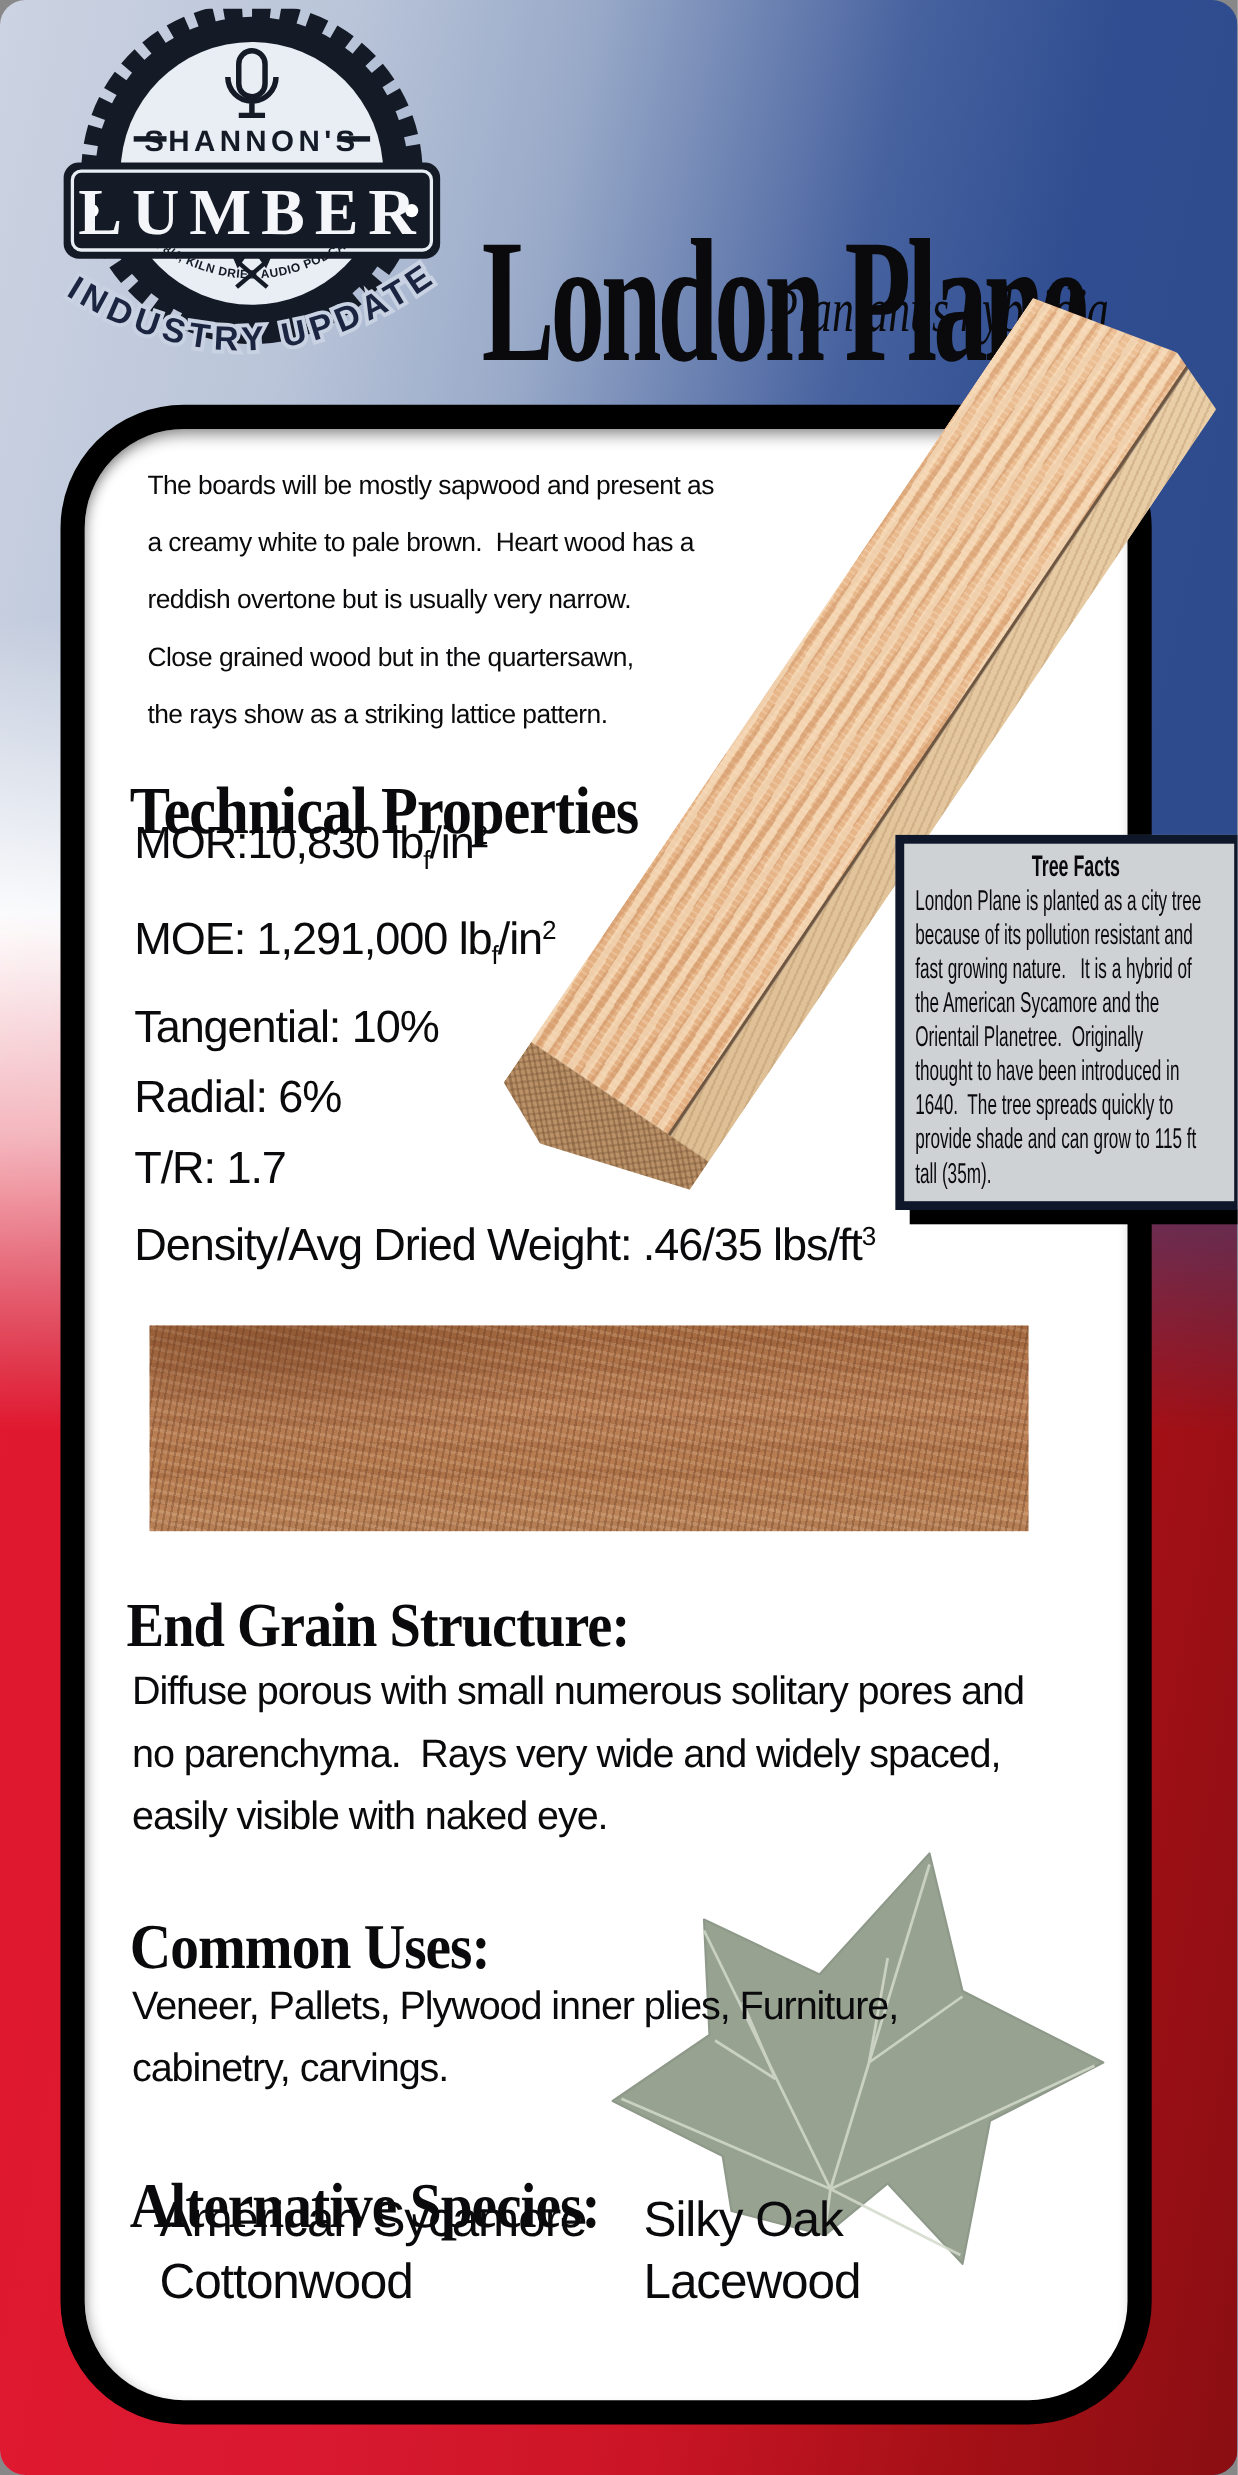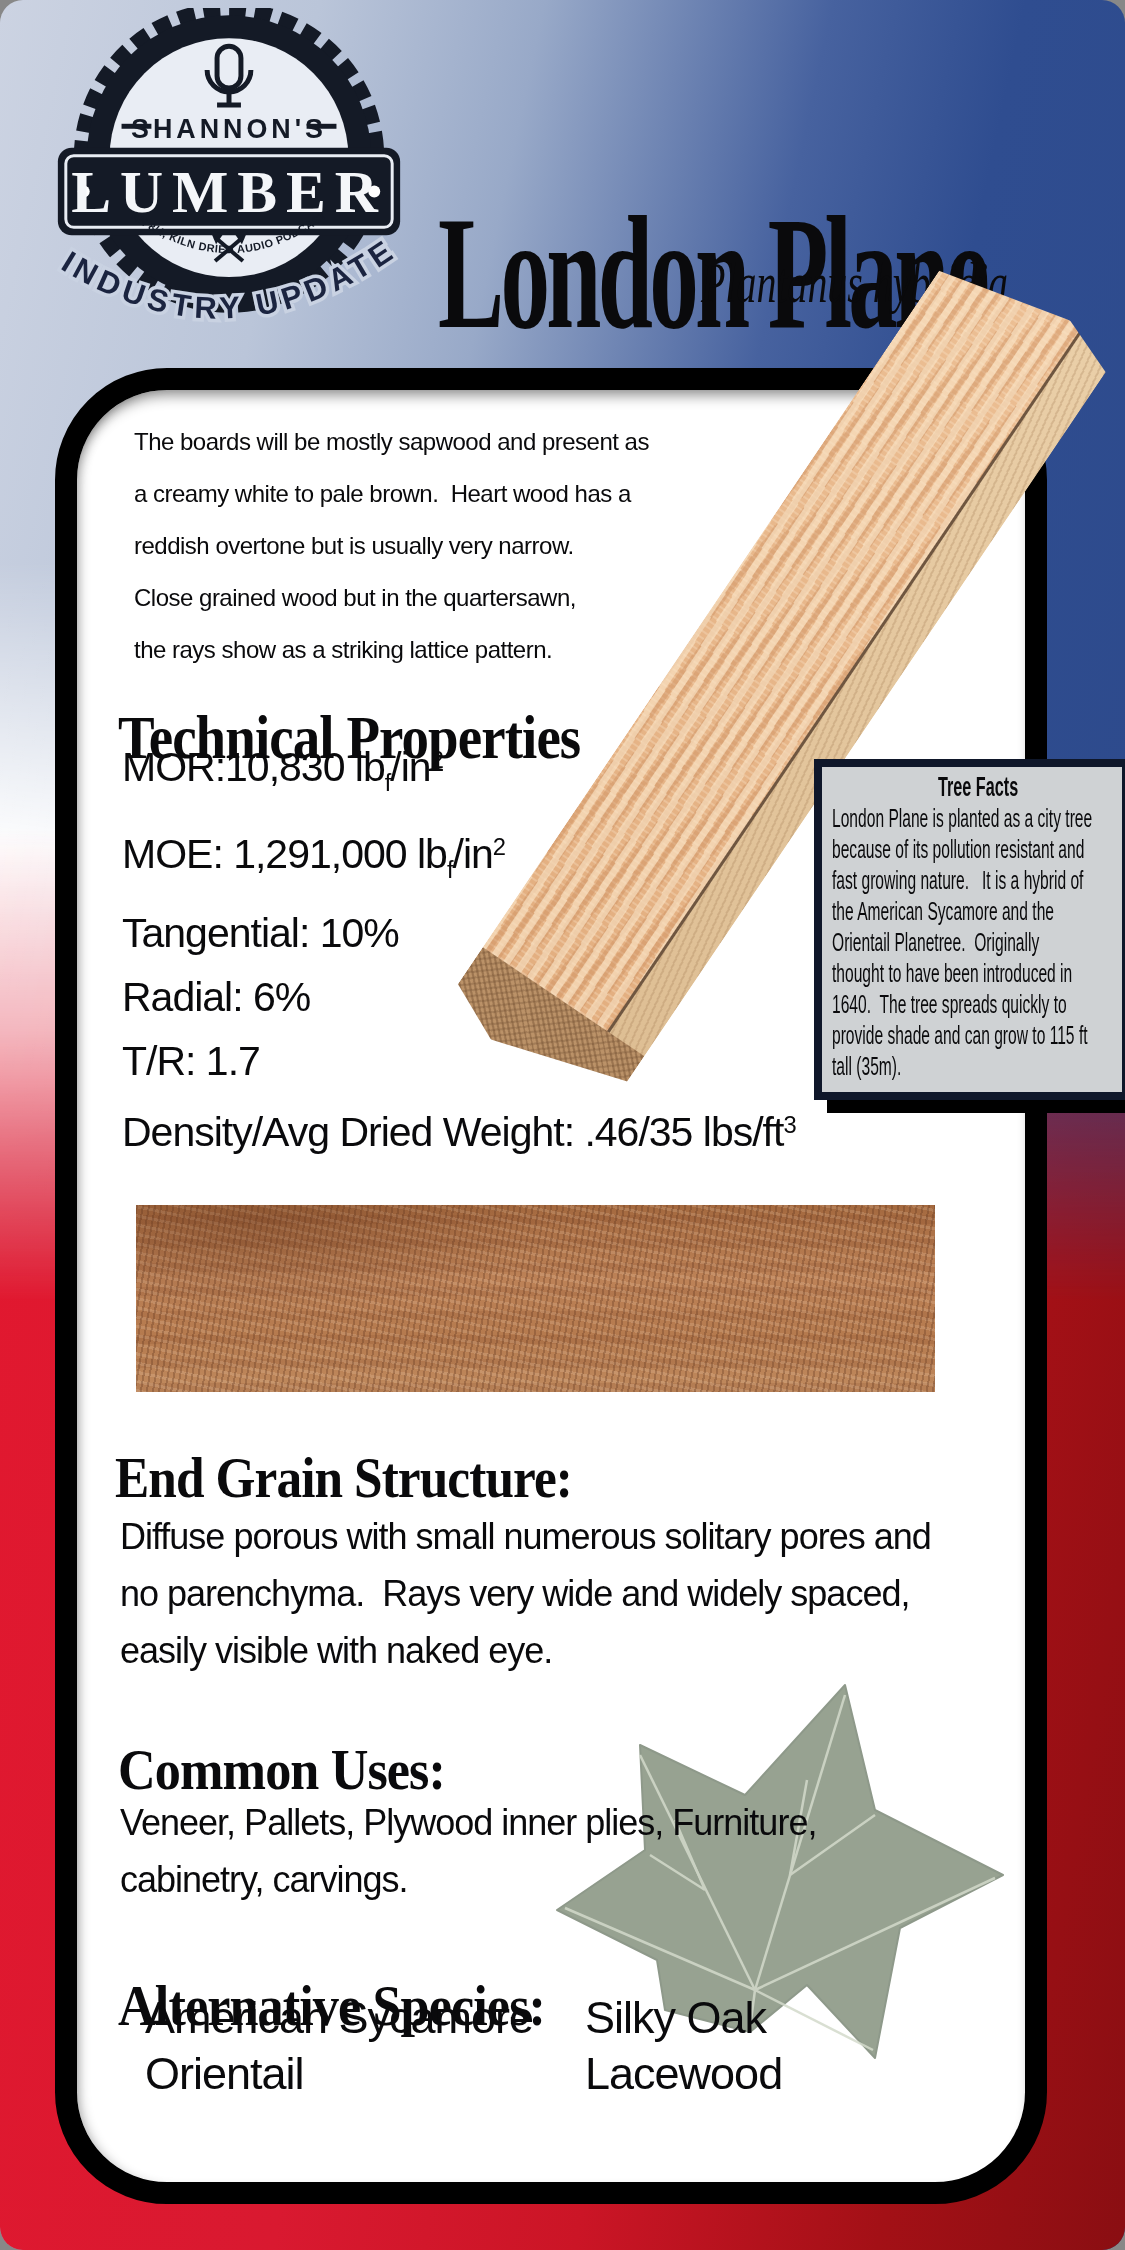--- a/index.html
+++ b/index.html
@@ -209,21 +209,21 @@
         <path d="M210,330 L205,368"></path>
         <path d="M245,215 L330,155 M245,215 L262,120 M160,230 L105,195 M160,230 L130,160"></path>
       </g>
     </svg>
   </div>
 
   <h2 class="h-serif h-alt">Alternative Species:</h2>
   <div class="alt-cols">
     <div class="alt-col">
         <div class="alt-item">American Sycamore</div>
-        <div class="alt-item">Orientail</div>
+        <div class="alt-item">Cottonwood</div>
       </div>
     <div class="alt-col">
         <div class="alt-item">Silky Oak</div>
         <div class="alt-item">Lacewood</div>
       </div>
   </div>
 
 </div>
 
 </body></html>

